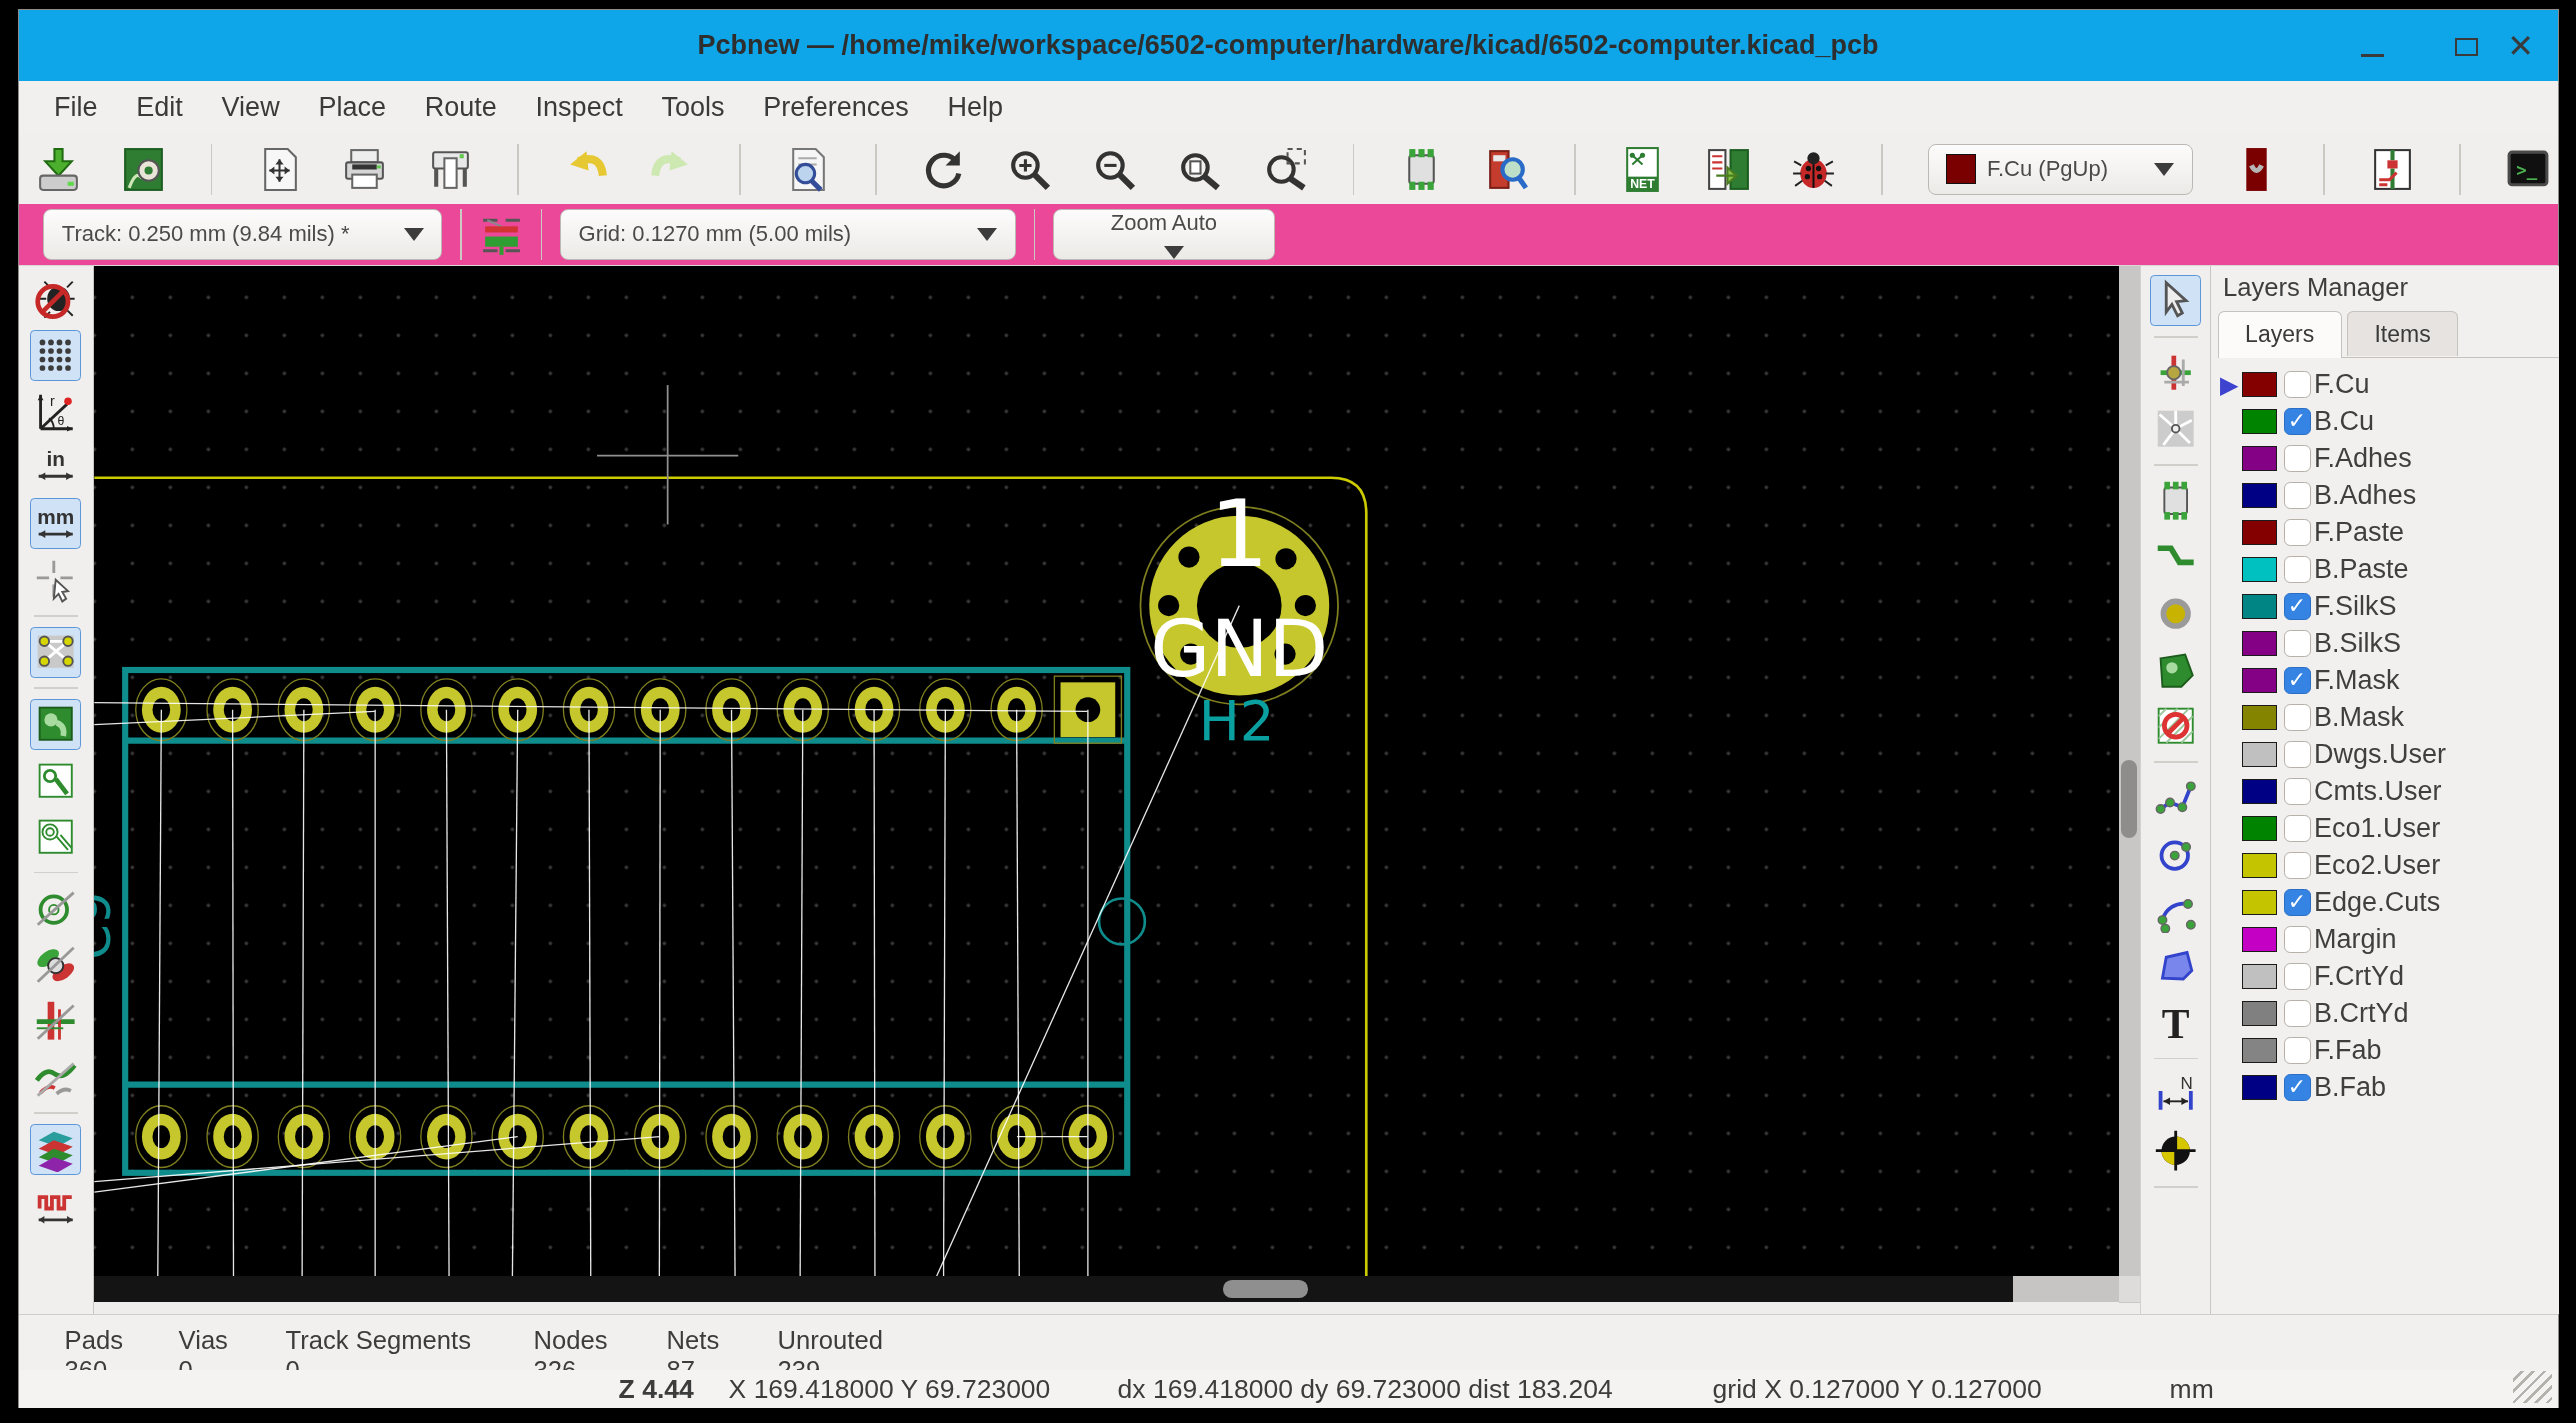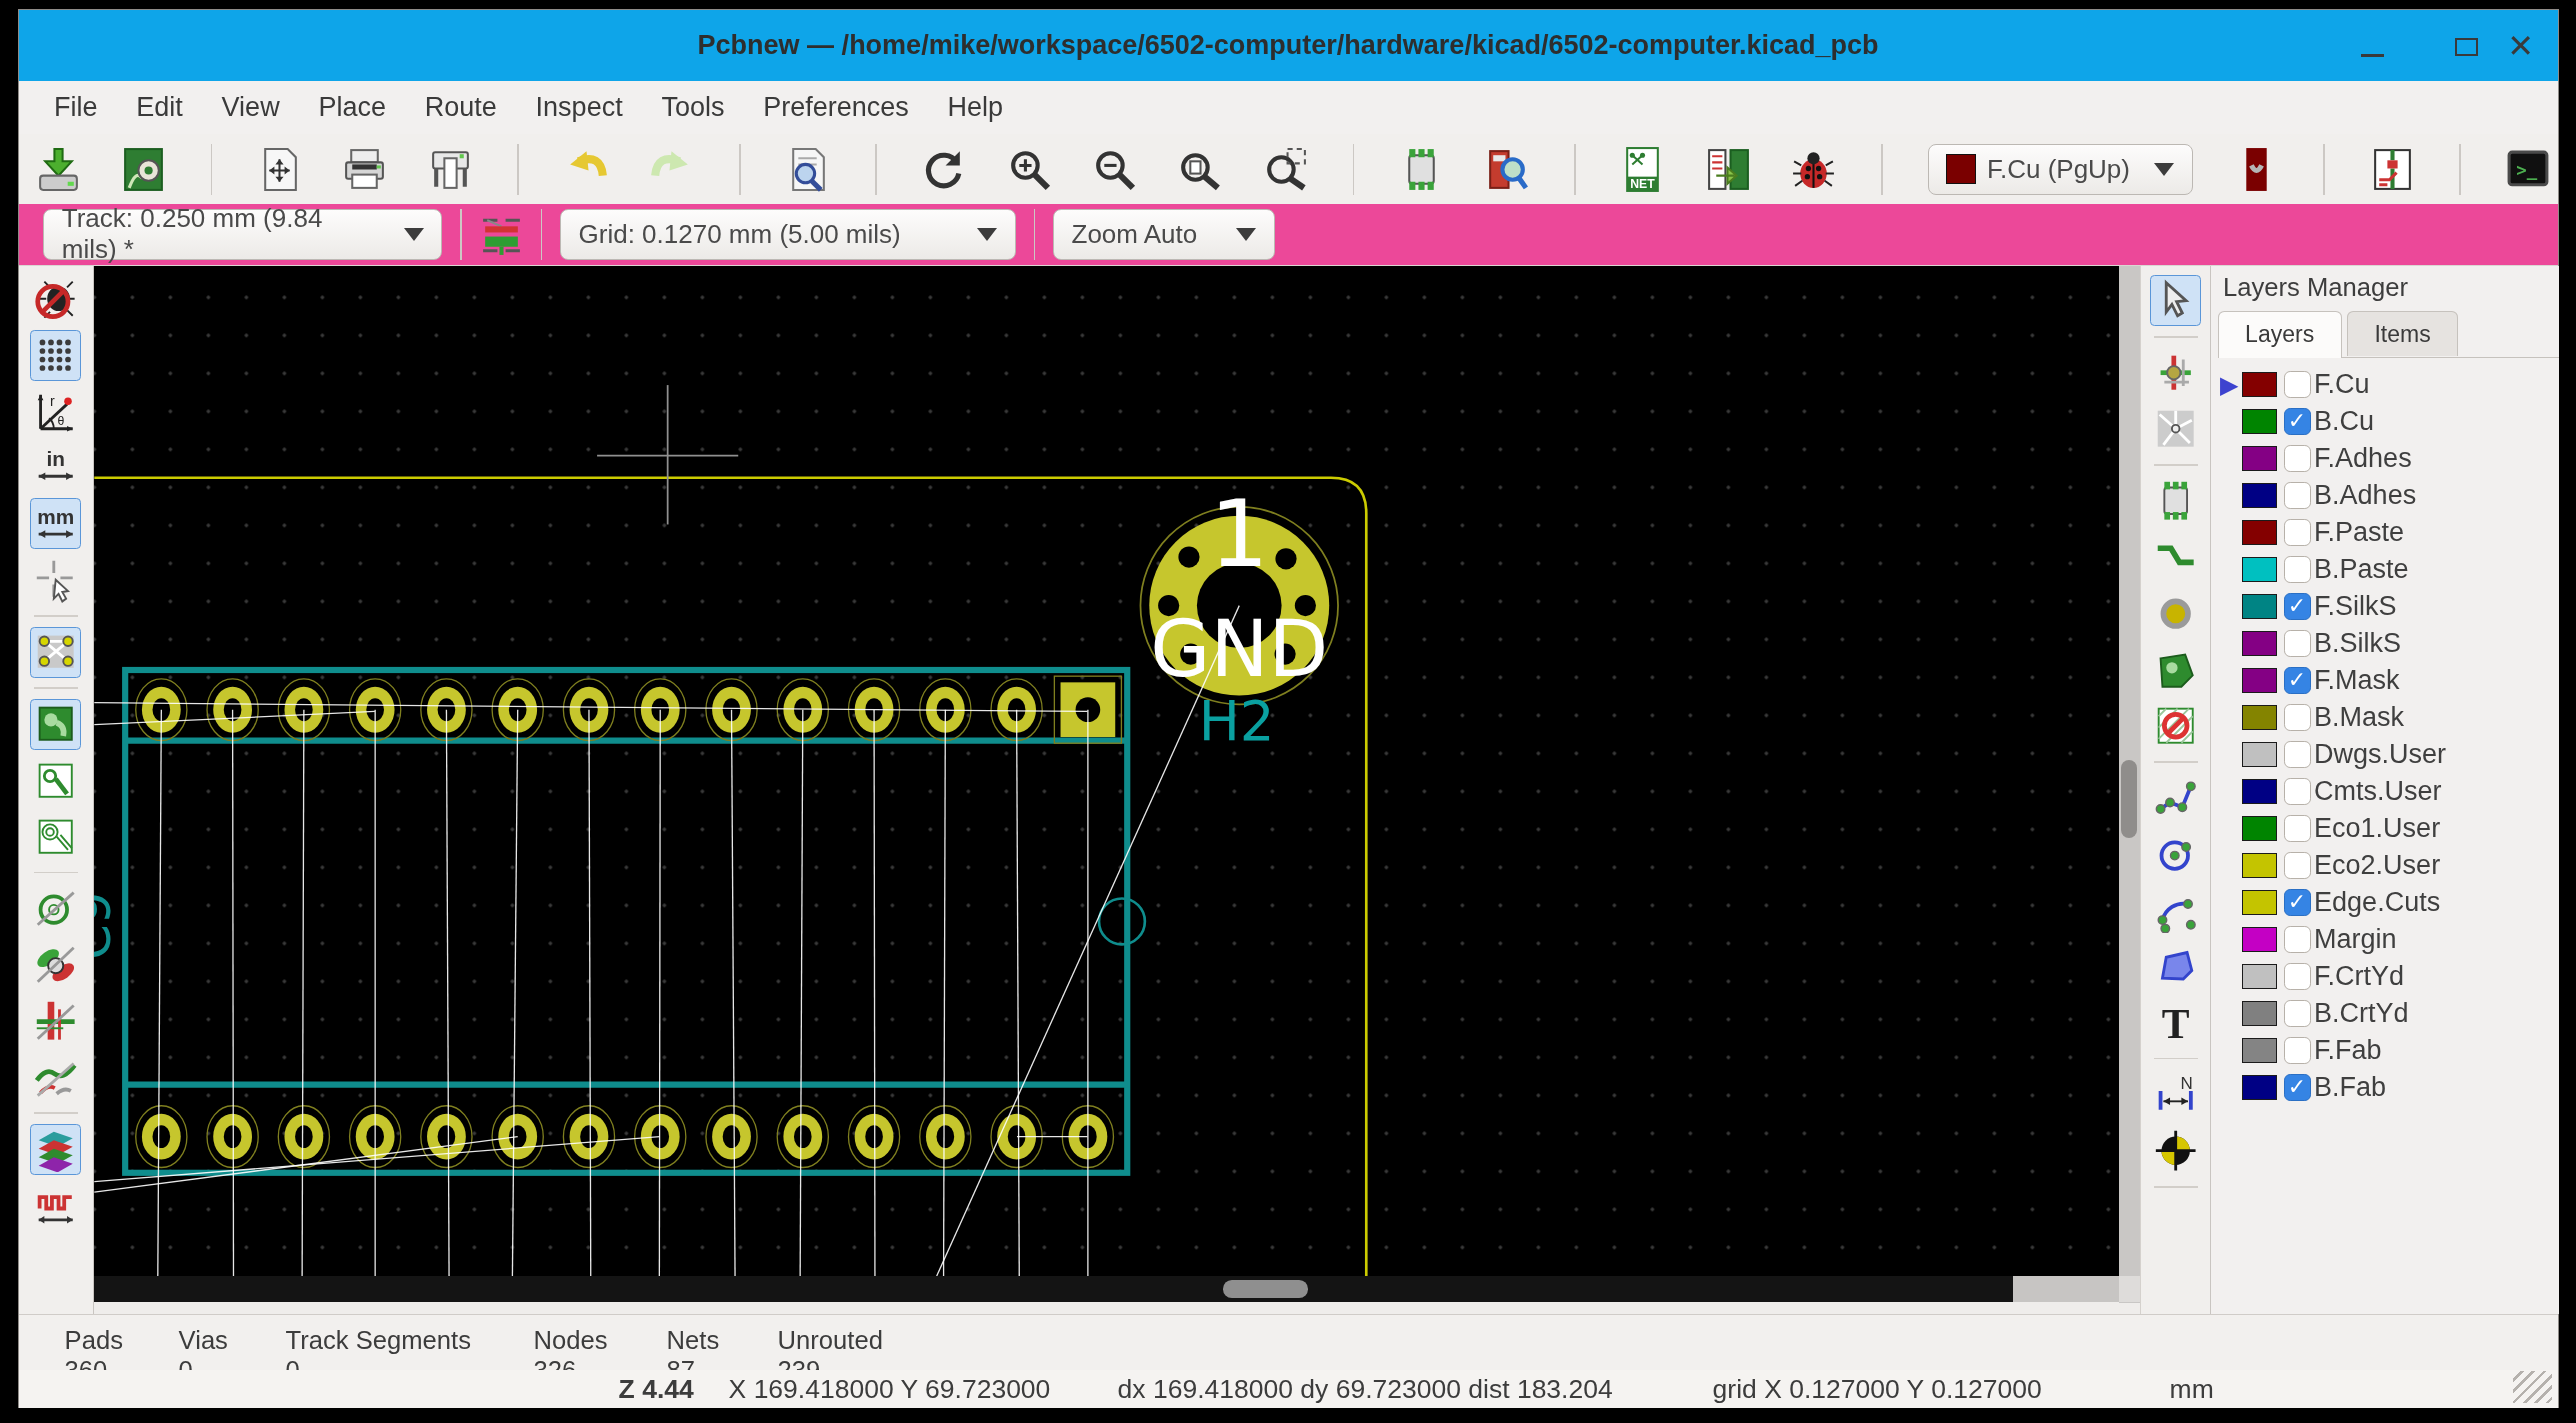--- a/index.html
+++ b/index.html
@@ -15,26 +15,26 @@
   .btn-close{right:19.4px;font-size:32px;color:#3a3a3a;line-height:35px;text-align:center;}
   
   .menubar{position:absolute;left:0;top:71px;width:100%;height:53px;background:#f2f0ef;display:flex;align-items:center;padding-left:16px;box-sizing:border-box;}
   .menu-item{font-size:27px;color:#3a3a3a;padding:0 19.4px;height:53px;line-height:53px;}
   
   .toolbar{position:absolute;left:0;top:124px;width:100%;height:71px;background:#f1efed;display:flex;align-items:center;padding-left:10.6px;box-sizing:border-box;justify-content:space-between;}
   .tb-icon{width:49px;height:49px;margin:0 4.4px;flex:0 0 auto;}
   .tb-icon svg{width:100%;height:100%;}
   .tb-sep{width:1.8px;height:51px;background:#ccc8c4;margin:0 10.6px;flex:0 0 auto;}
   .dd-btn{height:51px;border:1.8px solid #bcb8b3;border-radius:8px;background:linear-gradient(#fdfcfc,#eceae7);
-    display:flex;align-items:center;padding:0 17.6px;box-sizing:border-box;font-size:26px;color:#4a4a4a;margin:0 7px;flex:0 0 auto;justify-content:space-between;}
+    display:flex;align-items:center;padding:0 17.6px;box-sizing:border-box;font-size:22px;color:#4a4a4a;margin:0 7px;flex:0 0 auto;justify-content:space-between;}
   .caret{width:0;height:0;border-left:10.6px solid transparent;border-right:10.6px solid transparent;border-top:13.2px solid #3c3c3c;margin-left:21px;flex:0 0 auto;}
   .layersel{width:265px;}
   .lay-swatch{width:28px;height:28px;background:#7a0000;border:1.8px solid #111;margin-right:10.6px;flex:0 0 auto;}
   .toolbar2{position:absolute;left:0;top:194px;width:100%;height:62px;background:#ec4899;display:flex;align-items:center;padding-left:17.6px;box-sizing:border-box;border-bottom:0.9px solid #dad6d2;}
-  .w-track-width-selector{width:399px;} .w-via-size-selector{width:481px;} .w-grid-selector{width:456px;} .w-zoom-selector{width:222px;}
+  .w-track-width-selector{width:399px;} .w-via-size-selector{width:481px;} .w-grid-selector{width:456px;} .w-zoom-selector{width:222px;flex-direction:column;}
   
   .main{position:absolute;left:0;top:256px;width:100%;height:1048px;background:#efedeb;}
   .lefttb{position:absolute;left:0;top:0;width:75px;height:100%;background:#f1efed;border-right:0.9px solid #c9c5c1;display:flex;flex-direction:column;align-items:center;padding-top:5.3px;box-sizing:border-box;}
   .side-icon{width:51px;height:51px;margin:2.6px 0;border:1.8px solid transparent;border-radius:4.4px;box-sizing:border-box;padding:1.8px;}
   .side-icon.sel{background:#cfe2f6;border-color:#5a96d8;}
   .side-icon svg{width:100%;height:100%;}
   .side-sep{width:44px;height:1.8px;background:#d2cec9;margin:7px 0;}
   .canvas{position:absolute;left:75px;top:0;width:2025px;height:1010px;background-color:#000;
     background-image:radial-gradient(#3a3a3a 1.5px,transparent 1.8px);background-size:38px 38px;background-position:19.4px 12.4px;overflow:hidden;}
   .canvas svg{position:absolute;left:0;top:0;}

